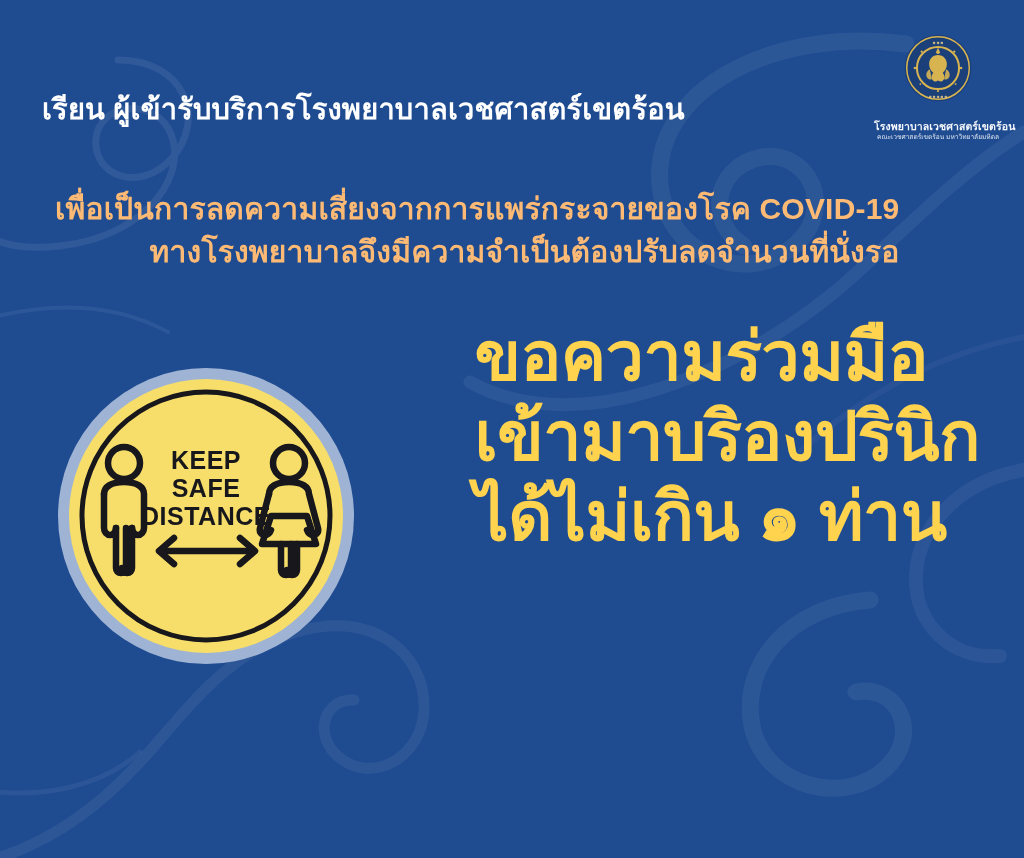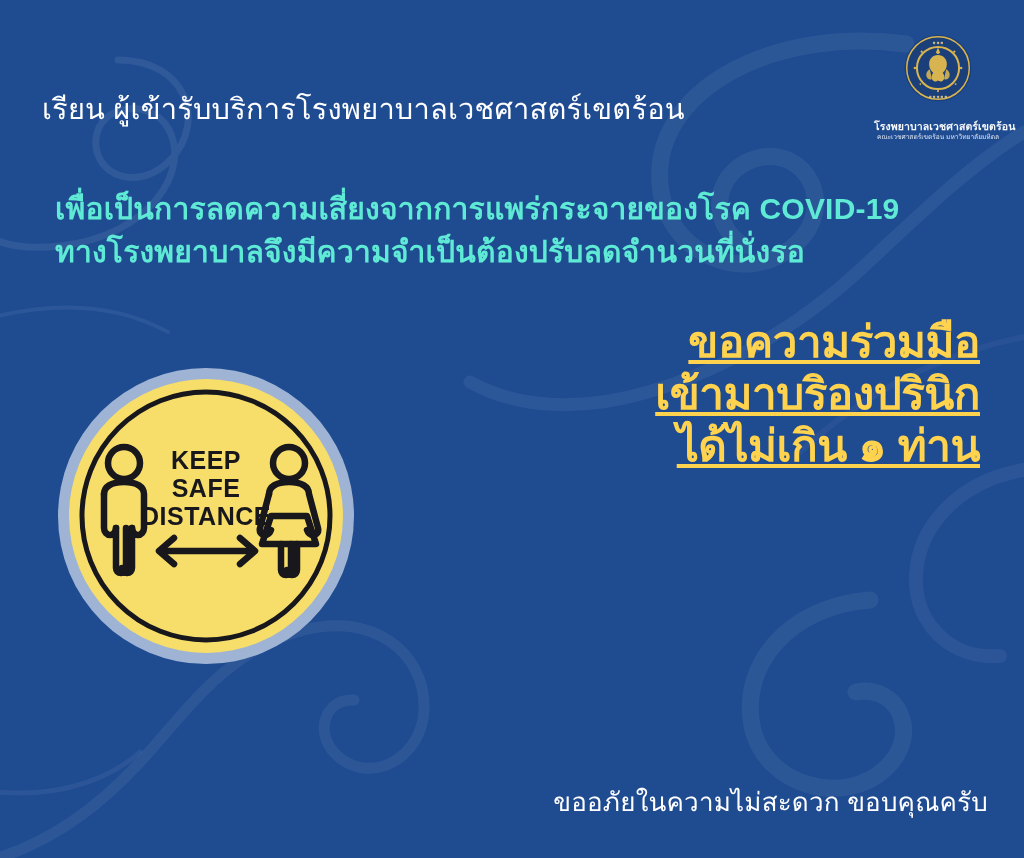--- a/index.html
+++ b/index.html
@@ -57,49 +57,49 @@
     line-height: 1.2;
     white-space: nowrap;
   }
 
   
   .salutation {
     position: absolute;
     left: 42px;
     top: 86px;
     font-size: 29px;
-    font-weight: 400;
+    font-weight: 700;
     color: #ffffff;
     letter-spacing: 0.2px;
     white-space: nowrap;
   }
 
   .subhead {
     position: absolute;
     left: 55px;
     top: 188px;
-    color: #5eead4;
+    color: #fdba74;
     font-weight: 700;
     font-size: 30px;
     line-height: 1.42;
     letter-spacing: 0.2px;
+    text-align: right;
   }
   .subhead .ln { display: block; white-space: nowrap; }
 
   .headline {
     position: absolute;
     right: 44px;
     top: 316px;
-    text-align: right;
+    text-align: left;
     color: #ffd34e;
     font-weight: 700;
-    font-size: 44px;
+    font-size: 68px;
     line-height: 1.18;
     letter-spacing: -0.5px;
-    text-decoration: underline;
   }
   .headline .ln { display: block; white-space: nowrap; }
 
   .footnote {
     position: absolute;
     right: 36px;
     bottom: 36px;
     font-size: 26px;
     color: #ffffff;
     font-weight: 400;
@@ -228,15 +228,14 @@
       <text class="badge-text" x="150" y="159" text-anchor="middle" font-size="25" letter-spacing="0.5">DISTANCE</text>
 
       <g fill="none" stroke="#17171c" stroke-width="6.5" stroke-linecap="round" stroke-linejoin="round">
         <line x1="105" y1="185" x2="197" y2="185"></line>
         <polyline points="118,172 103,185 118,198"></polyline>
         <polyline points="184,172 199,185 184,198"></polyline>
       </g>
     </svg>
   </div>
 
-  <div class="footnote">ขออภัยในความไม่สะดวก ขอบคุณครับ</div>
 
 </div>
 
 </body></html>

